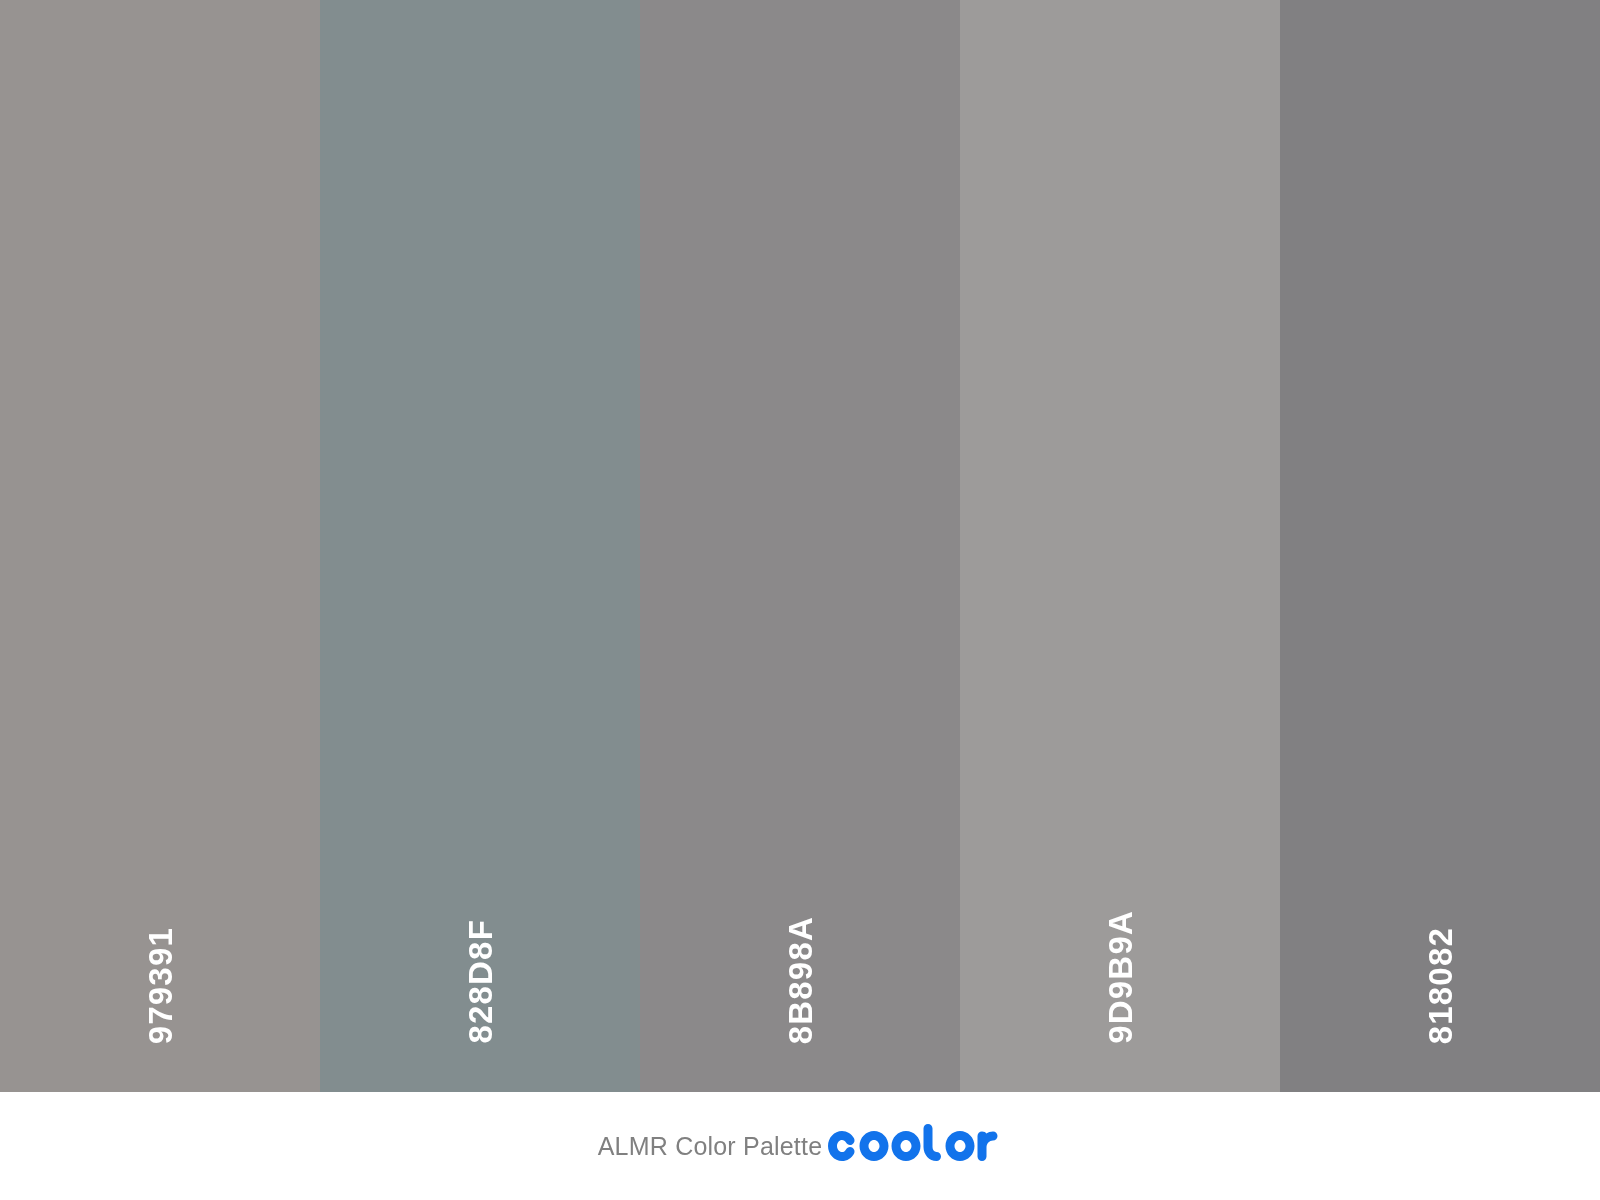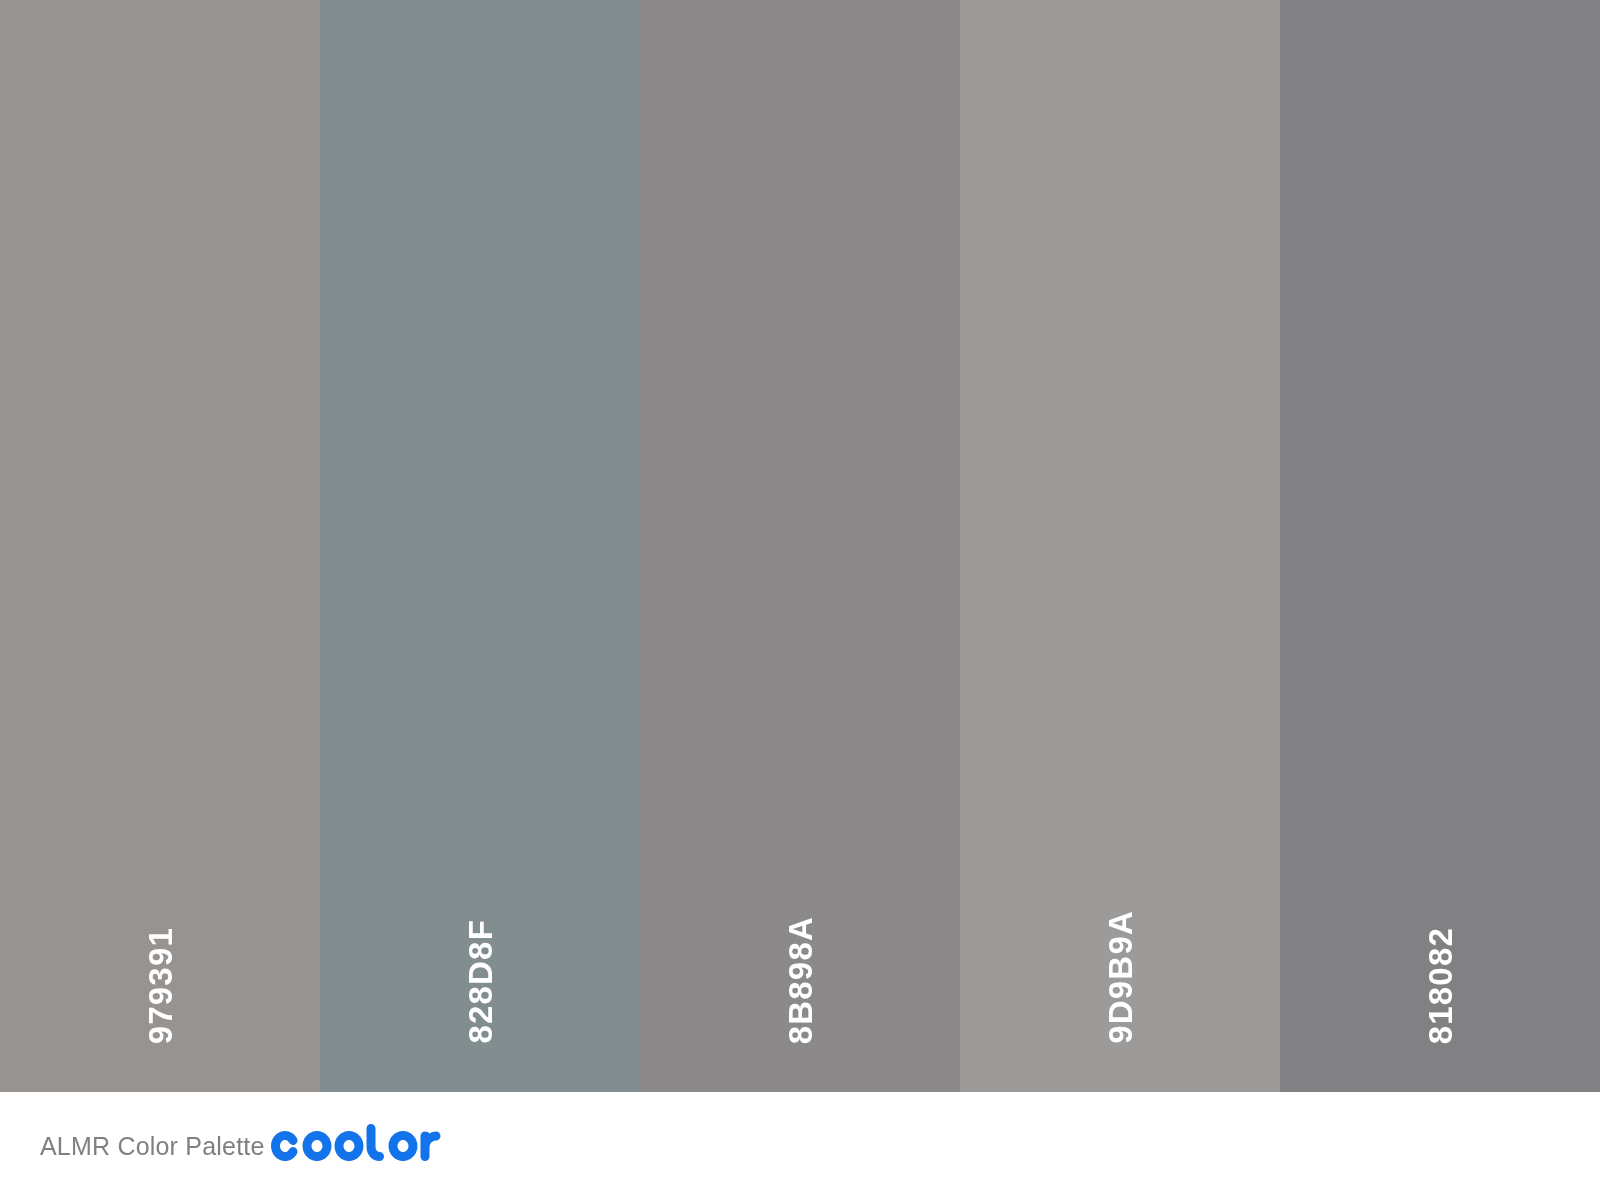--- a/index.html
+++ b/index.html
@@ -57,21 +57,21 @@
   }
 
   
   #footer-bar {
     flex: 1 1 auto;
     width: 1600px;
     background: #ffffff;
     display: flex;
     flex-direction: row;
     align-items: center;
-    justify-content: flex-start;
+    justify-content: center;
     padding: 0 40px;
     box-sizing: border-box;
   }
 
   #palette-title {
     font-family: "Liberation Sans", sans-serif;
     font-size: 25px;
     font-weight: normal;
     color: #808080;
     letter-spacing: 0.2px;

